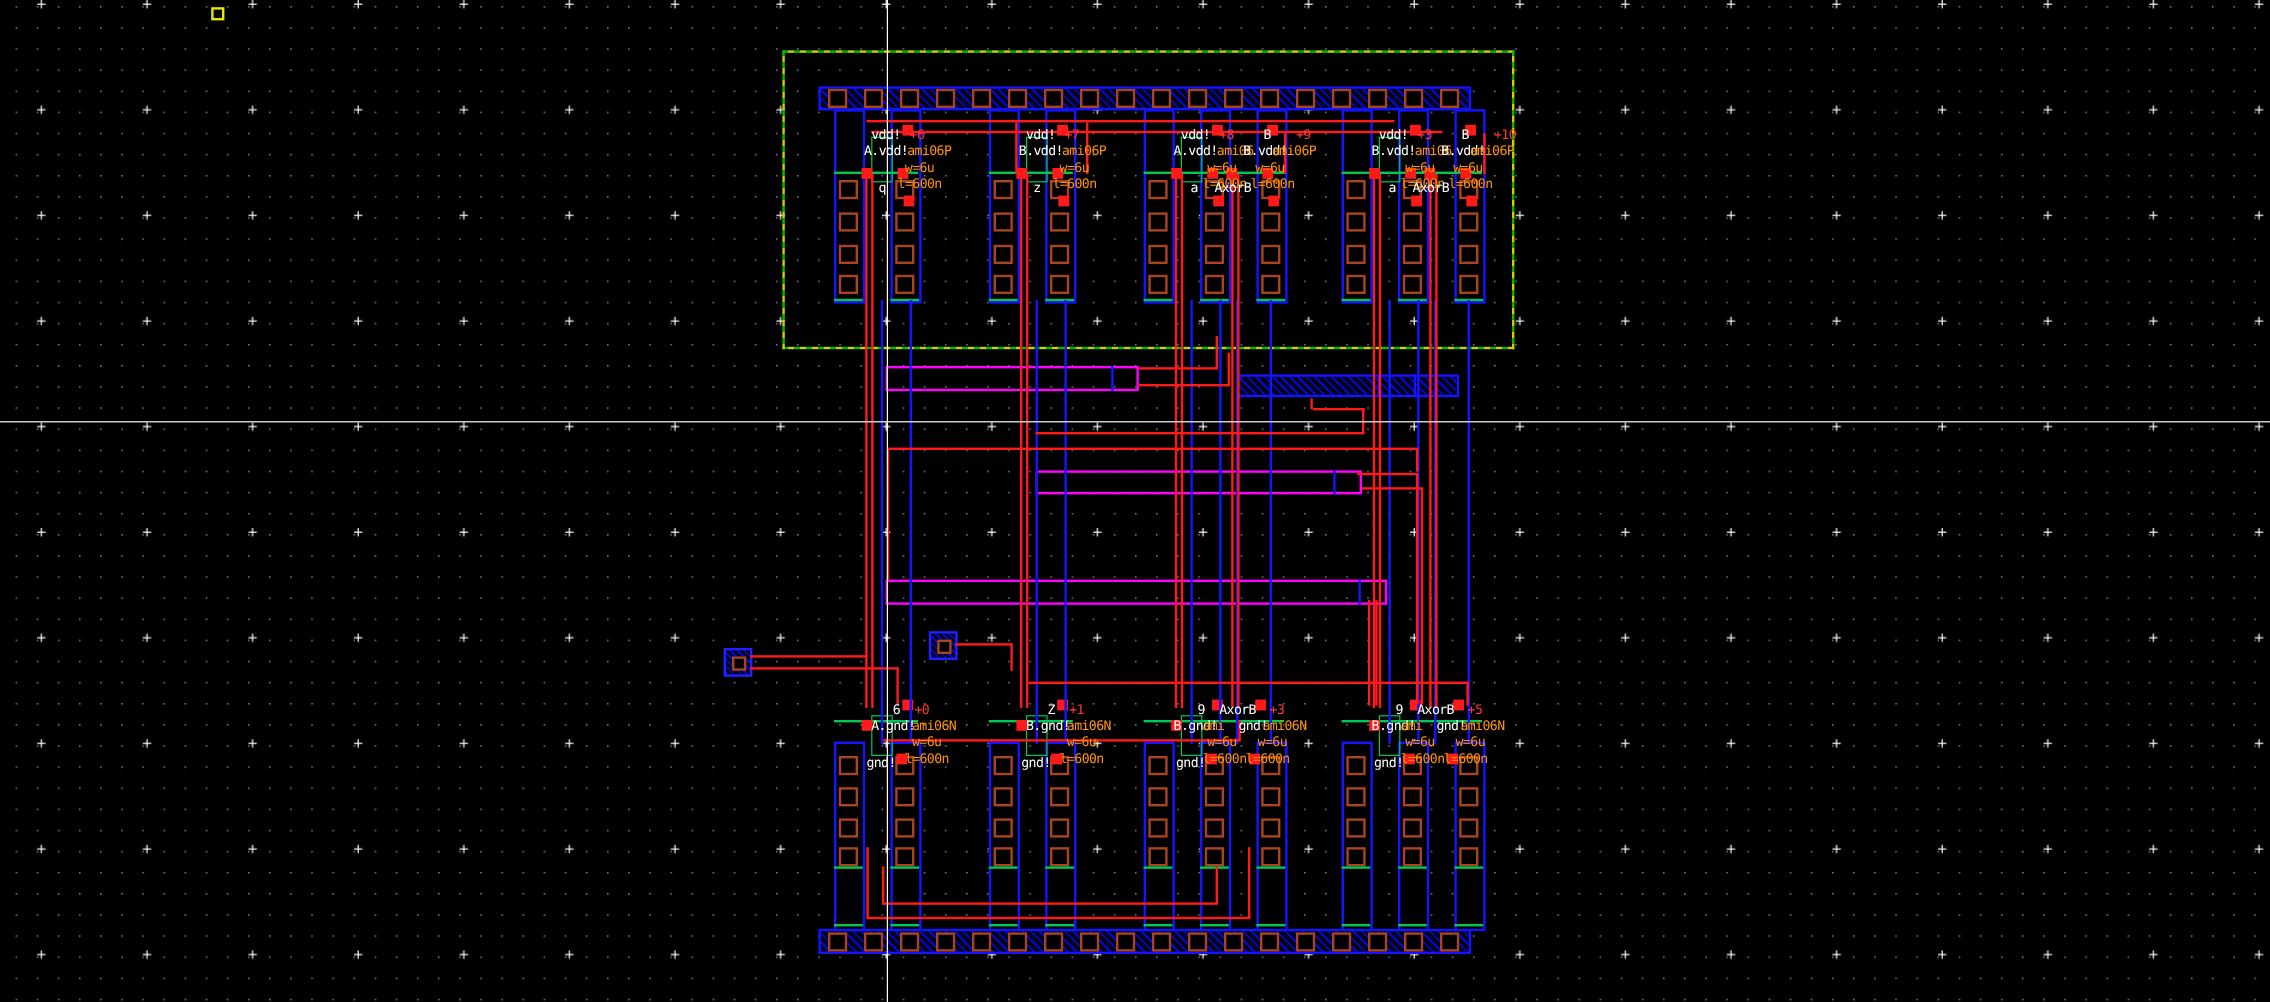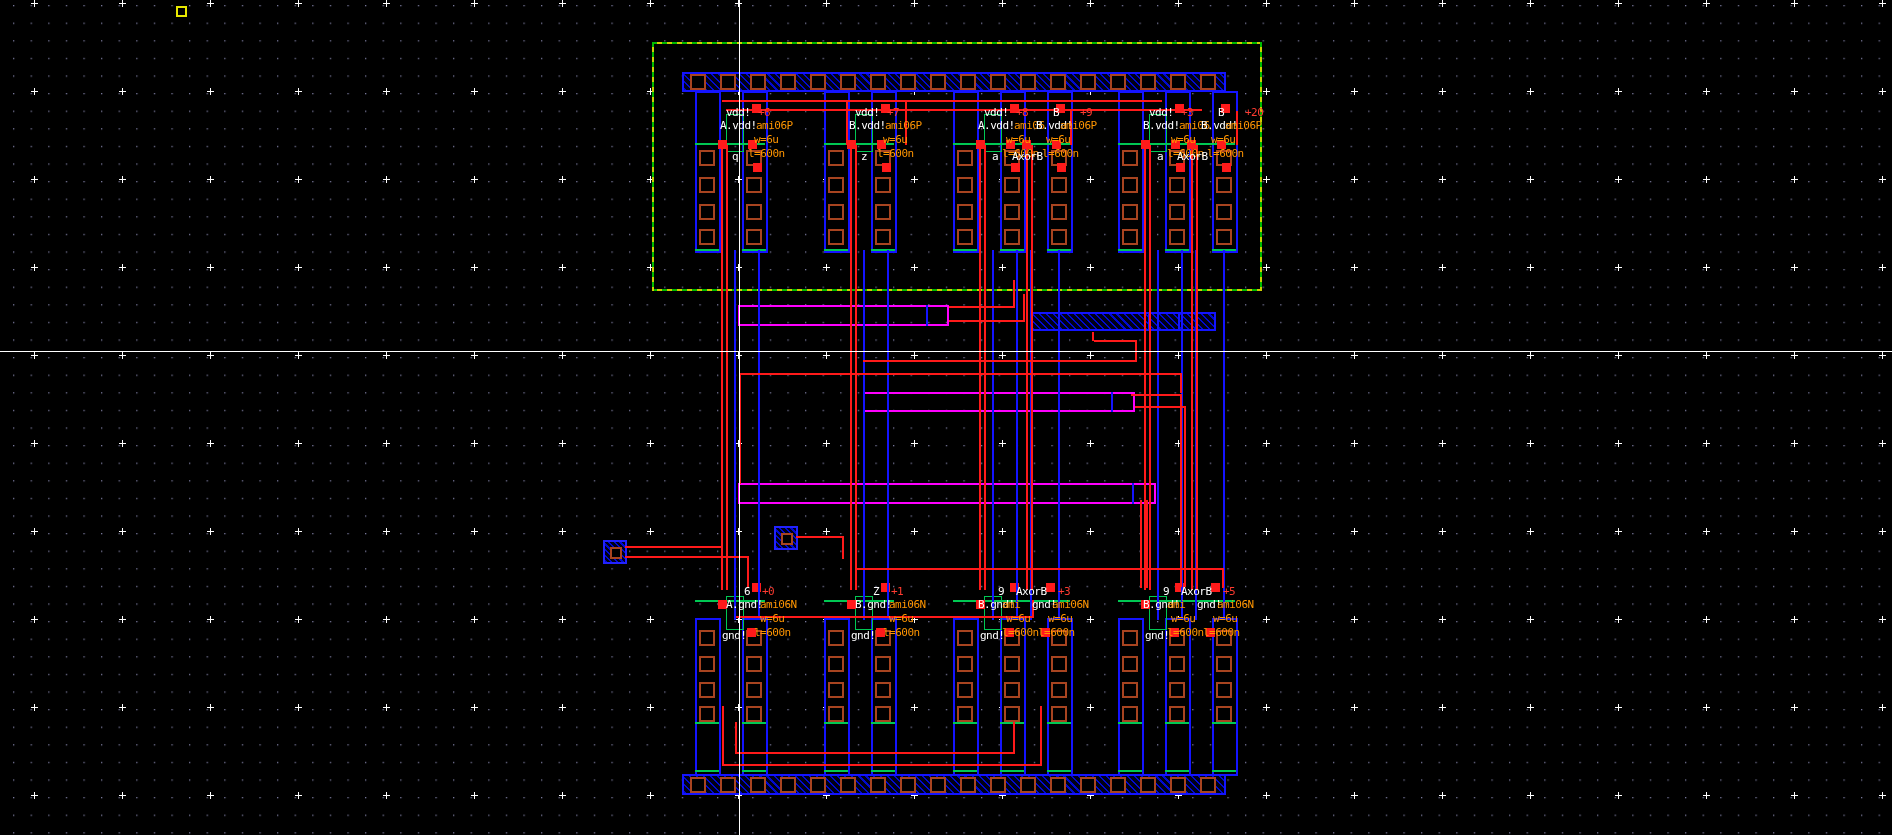--- a/index.html
+++ b/index.html
@@ -385,21 +385,21 @@
     <div class="lbl lo" style="left: 1060px; top: 120px;">ami06P</div>
     <div class="lbl lo" style="left: 1006px; top: 134px;">w=6u</div>
     <div class="lbl lo" style="left: 1046px; top: 134px;">w=6u</div>
     <div class="lbl lo" style="left: 1002px; top: 148px;">l=600n</div>
     <div class="lbl lo" style="left: 1042px; top: 148px;">l=600n</div>
     <div class="lbl lw" style="left: 992px; top: 151px;">a</div>
     <div class="lbl lw" style="left: 1012px; top: 151px;">AxorB</div>
     <div class="lbl lw" style="left: 1149px; top: 107px;">vdd!</div>
     <div class="lbl lr" style="left: 1181px; top: 107px;">+3</div>
     <div class="lbl lw" style="left: 1218px; top: 107px;">B</div>
-    <div class="lbl lr" style="left: 1245px; top: 107px;">+20</div>
+    <div class="lbl lr" style="left: 1245px; top: 107px;">+10</div>
     <div class="lbl lw" style="left: 1143px; top: 120px;">B.vdd!</div>
     <div class="lbl lo" style="left: 1179px; top: 120px;">ami06</div>
     <div class="lbl lw" style="left: 1201px; top: 120px;">B.vdd!</div>
     <div class="lbl lo" style="left: 1225px; top: 120px;">ami06P</div>
     <div class="lbl lo" style="left: 1171px; top: 134px;">w=6u</div>
     <div class="lbl lo" style="left: 1211px; top: 134px;">w=6u</div>
     <div class="lbl lo" style="left: 1167px; top: 148px;">l=600n</div>
     <div class="lbl lo" style="left: 1207px; top: 148px;">l=600n</div>
     <div class="lbl lw" style="left: 1157px; top: 151px;">a</div>
     <div class="lbl lw" style="left: 1177px; top: 151px;">AxorB</div>

